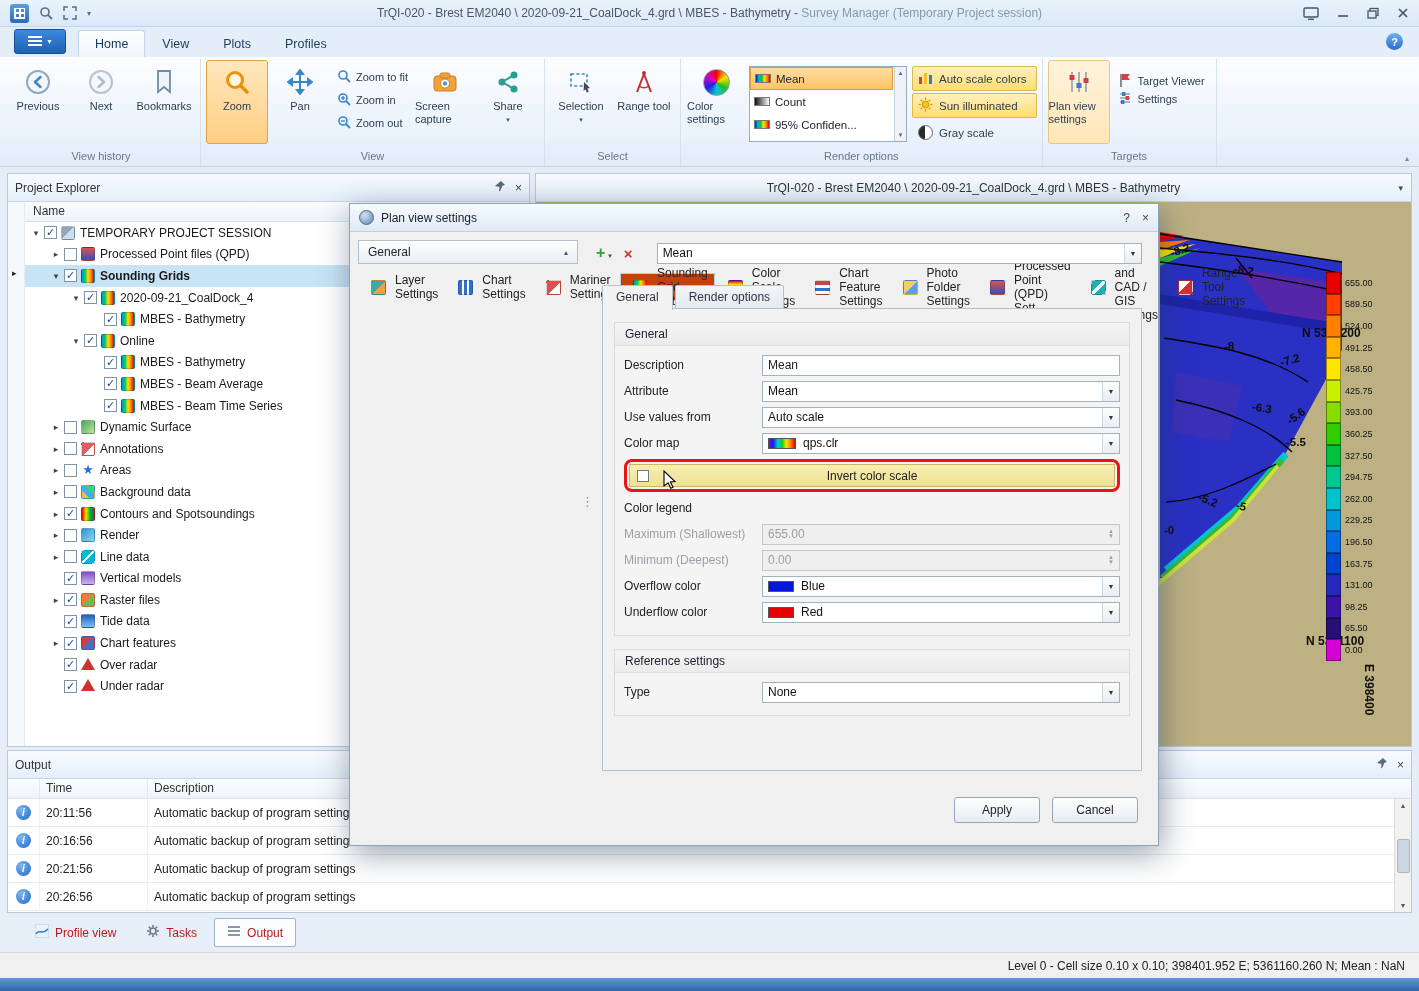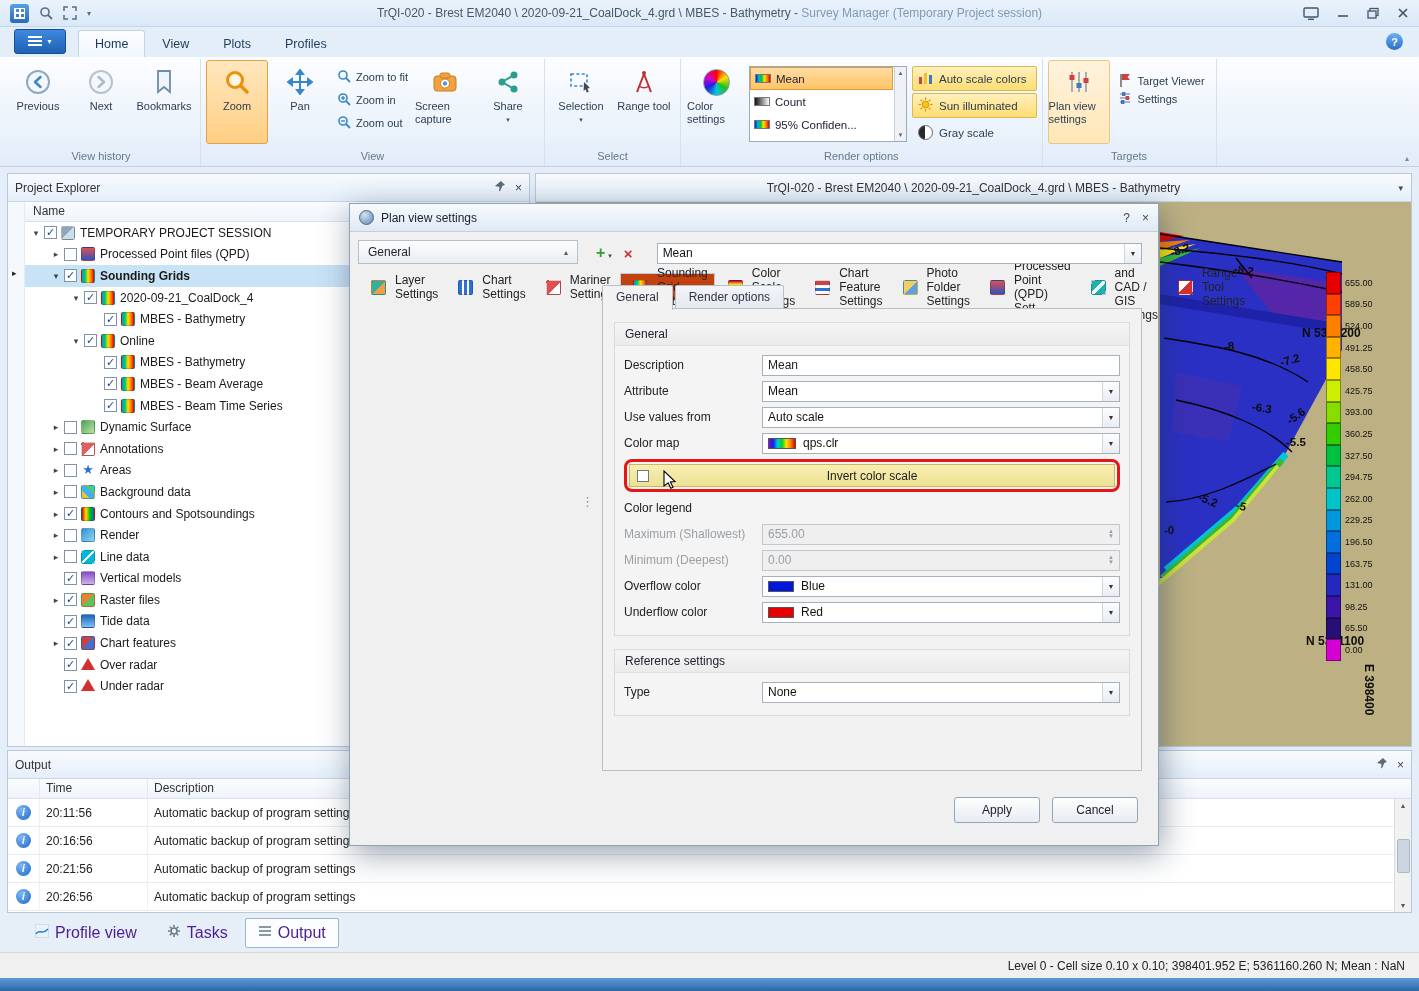--- a/index.html
+++ b/index.html
@@ -114,21 +114,21 @@
 .cell-icon{width:32px;display:flex;justify-content:center;align-self:stretch;align-items:center;border-right:1px solid #f0f0f0}
 .cell-time{width:108px;padding:0 6px;align-self:stretch;display:flex;align-items:center;border-right:1px solid #f0f0f0}
 .cell-desc{flex:1;padding:0 6px}
 .iicon{width:15px;height:15px;border-radius:50%;background:radial-gradient(circle at 35% 30%,#7cb9f2,#1f64c8);position:relative;flex:none}
 .iicon::before{content:"i";position:absolute;inset:0;display:grid;place-items:center;color:#fff;font-size:10px;font-weight:bold;font-style:italic}
 .vscroll{position:absolute;right:0;top:20px;bottom:0;width:17px;background:#f1f1f1;border-left:1px solid #dcdcdc;display:flex;flex-direction:column;align-items:center;justify-content:space-between;font-size:8px;color:#556;padding:2px 0}
 .vthumb{width:13px;height:34px;background:#cdd6e0;border:1px solid #aeb9c6;border-radius:2px}
 
 
 .btabs{height:39px;display:flex;align-items:center;gap:4px;padding-left:22px;background:#e6eef8}
-.btab{display:flex;align-items:center;gap:6px;padding:5px 12px;font-size:16px;color:#4c1d95;border:1px solid transparent;border-radius:2px}
+.btab{display:flex;align-items:center;gap:6px;padding:5px 12px;font-size:12px;color:#b91c1c;border:1px solid transparent;border-radius:2px}
 .btab.active{background:#fbfdff;border-color:#9fb6cc}
 .statusbar{height:26px;background:#f0f0f0;border-top:1px solid #d6d6d6;display:flex;align-items:center;justify-content:flex-end;padding-right:14px;font-size:12px;color:#222}
 .bluestrip{height:13px;background:linear-gradient(#5e9bd6,#2d64a8)}
 
 
 .dialog{position:absolute;left:349px;top:203px;width:810px;height:643px;background:#f0f0f0;border:1px solid #8ea2b8;box-shadow:3px 8px 30px rgba(30,50,80,.45);z-index:40}
 .dlg-title{height:28px;background:linear-gradient(#f6fafd,#dfe9f4);border-bottom:1px solid #c2cfde;display:flex;align-items:center;padding:0 9px;gap:7px;font-size:12px;color:#223}
 .dicon-app{width:15px;height:15px;border-radius:50%;background:radial-gradient(circle at 35% 30%,#cfe2f4,#5f86b4);border:1px solid #567;flex:none}
 .dlg-tools{margin-left:auto;display:flex;gap:12px;color:#445;align-items:center;font-size:12px}
 .dlg-side{position:absolute;left:8px;top:36px;width:220px;bottom:14px}

